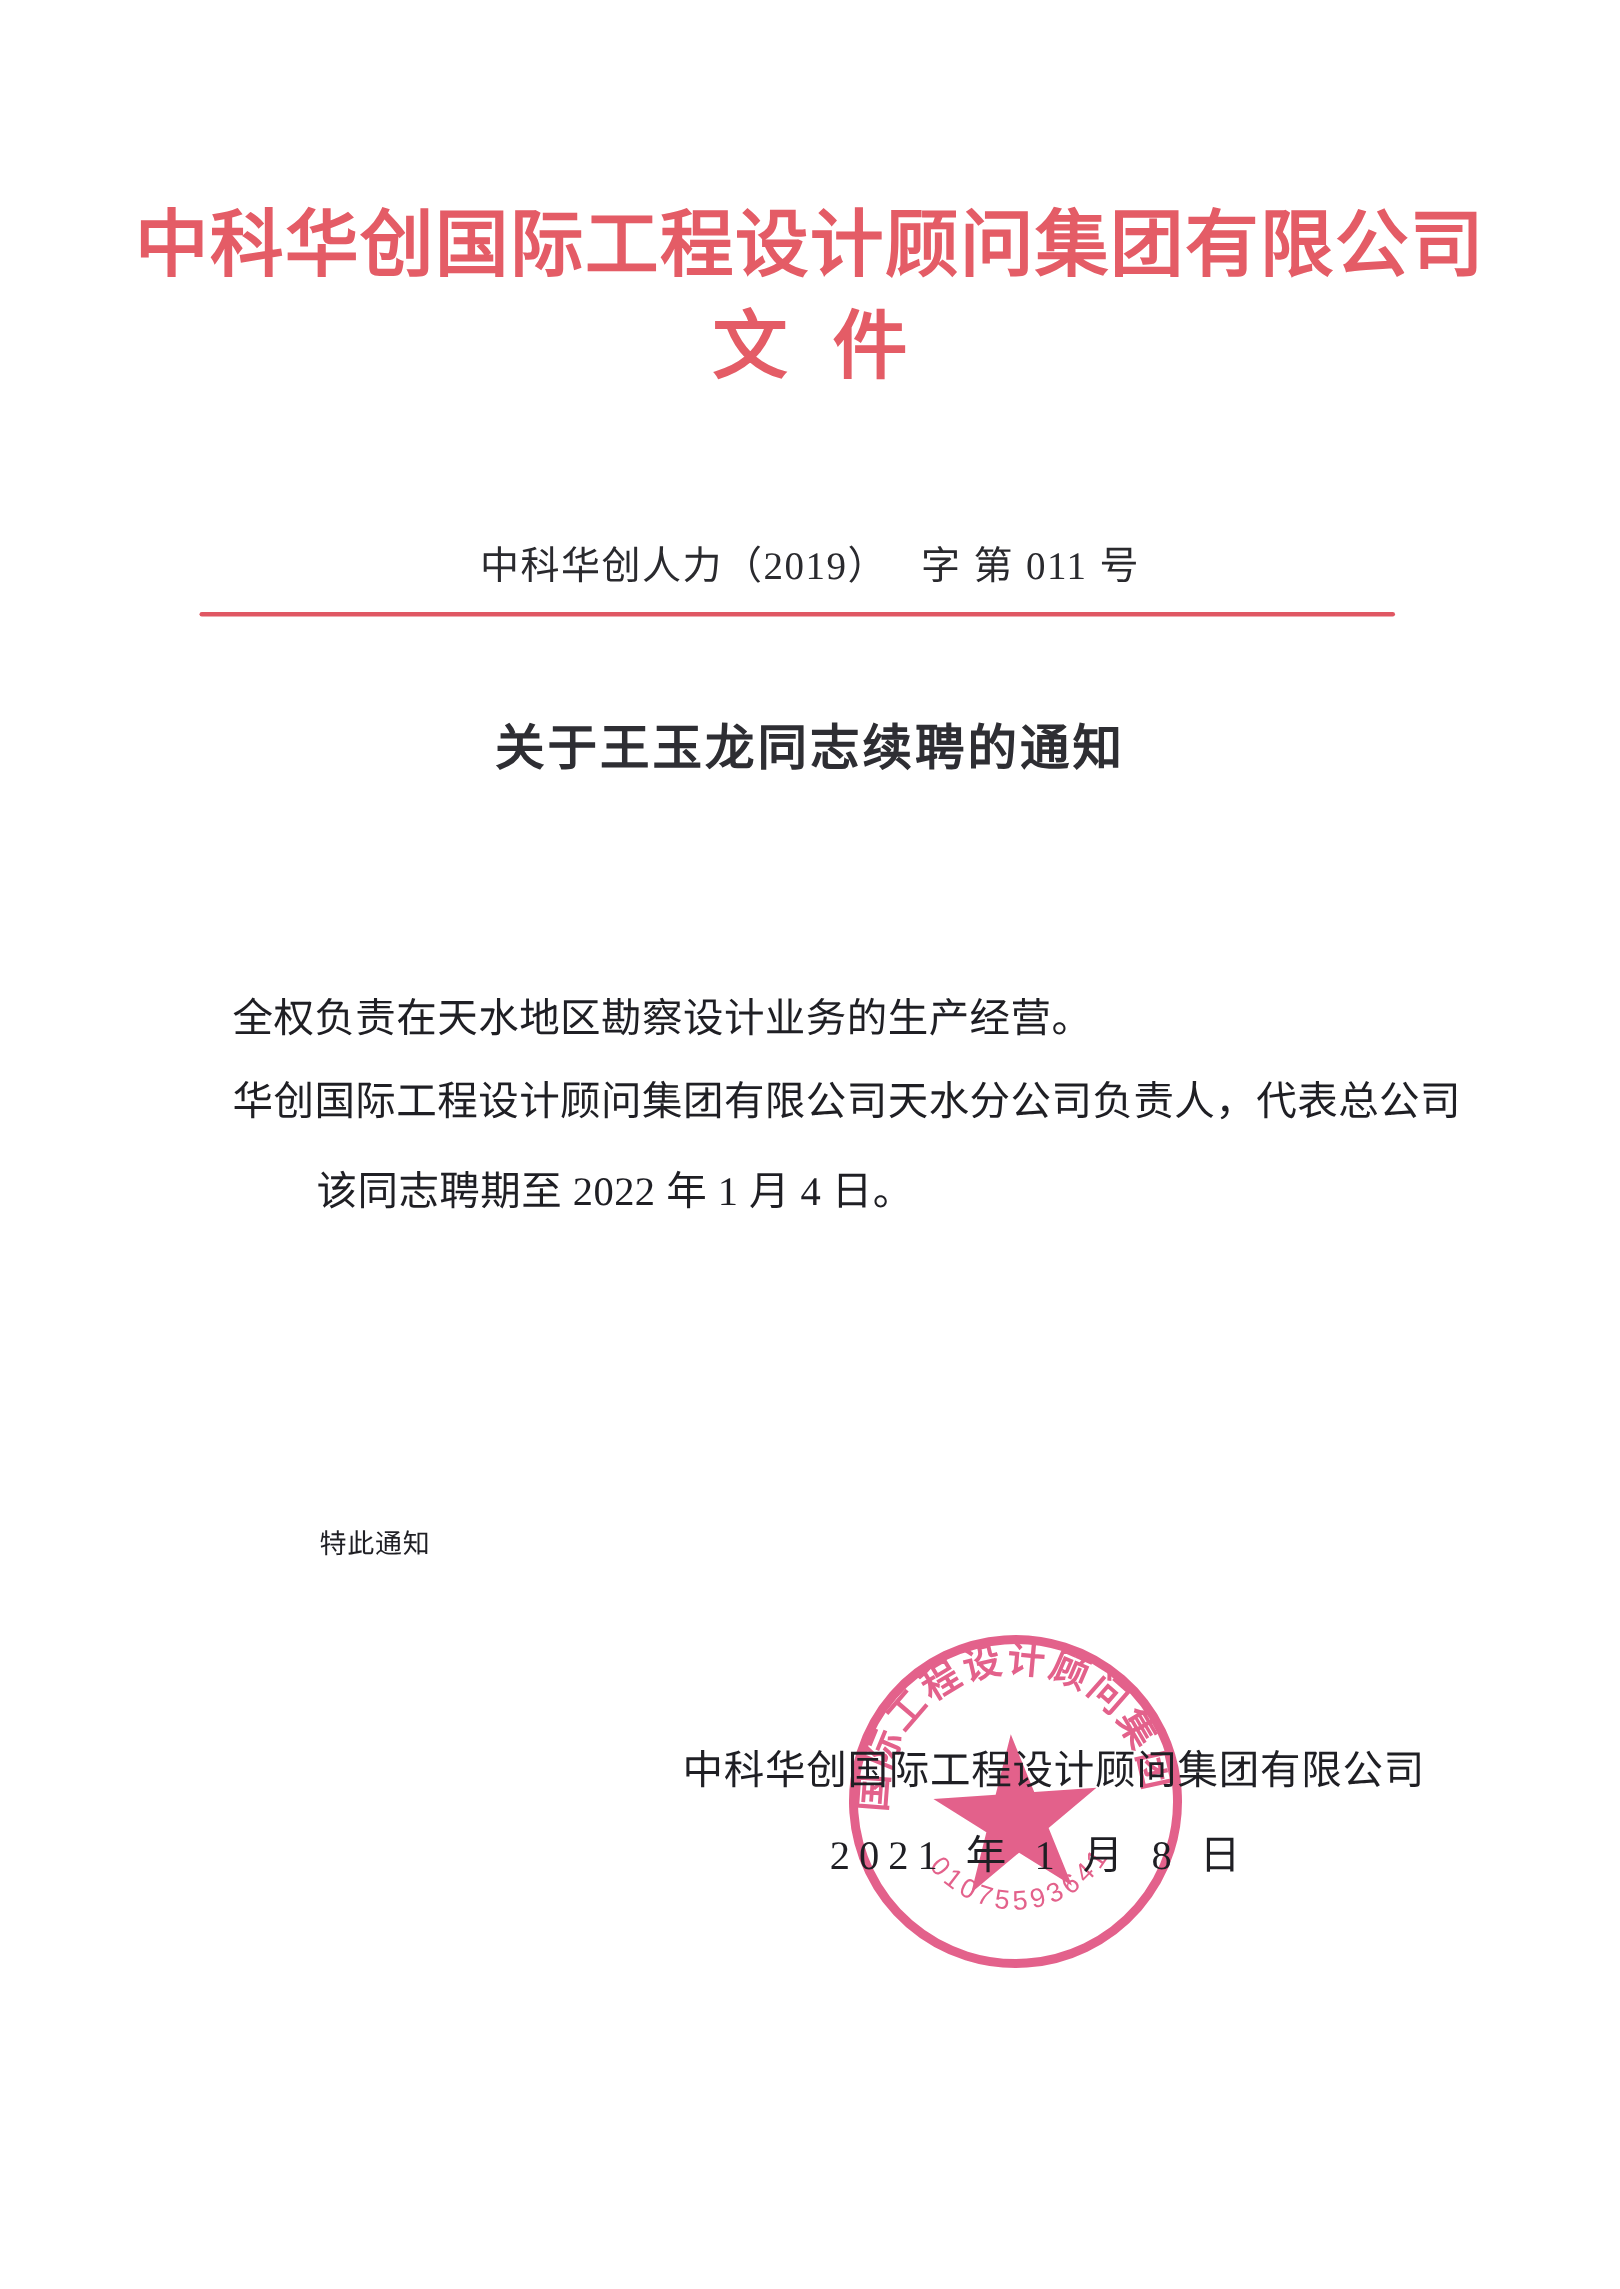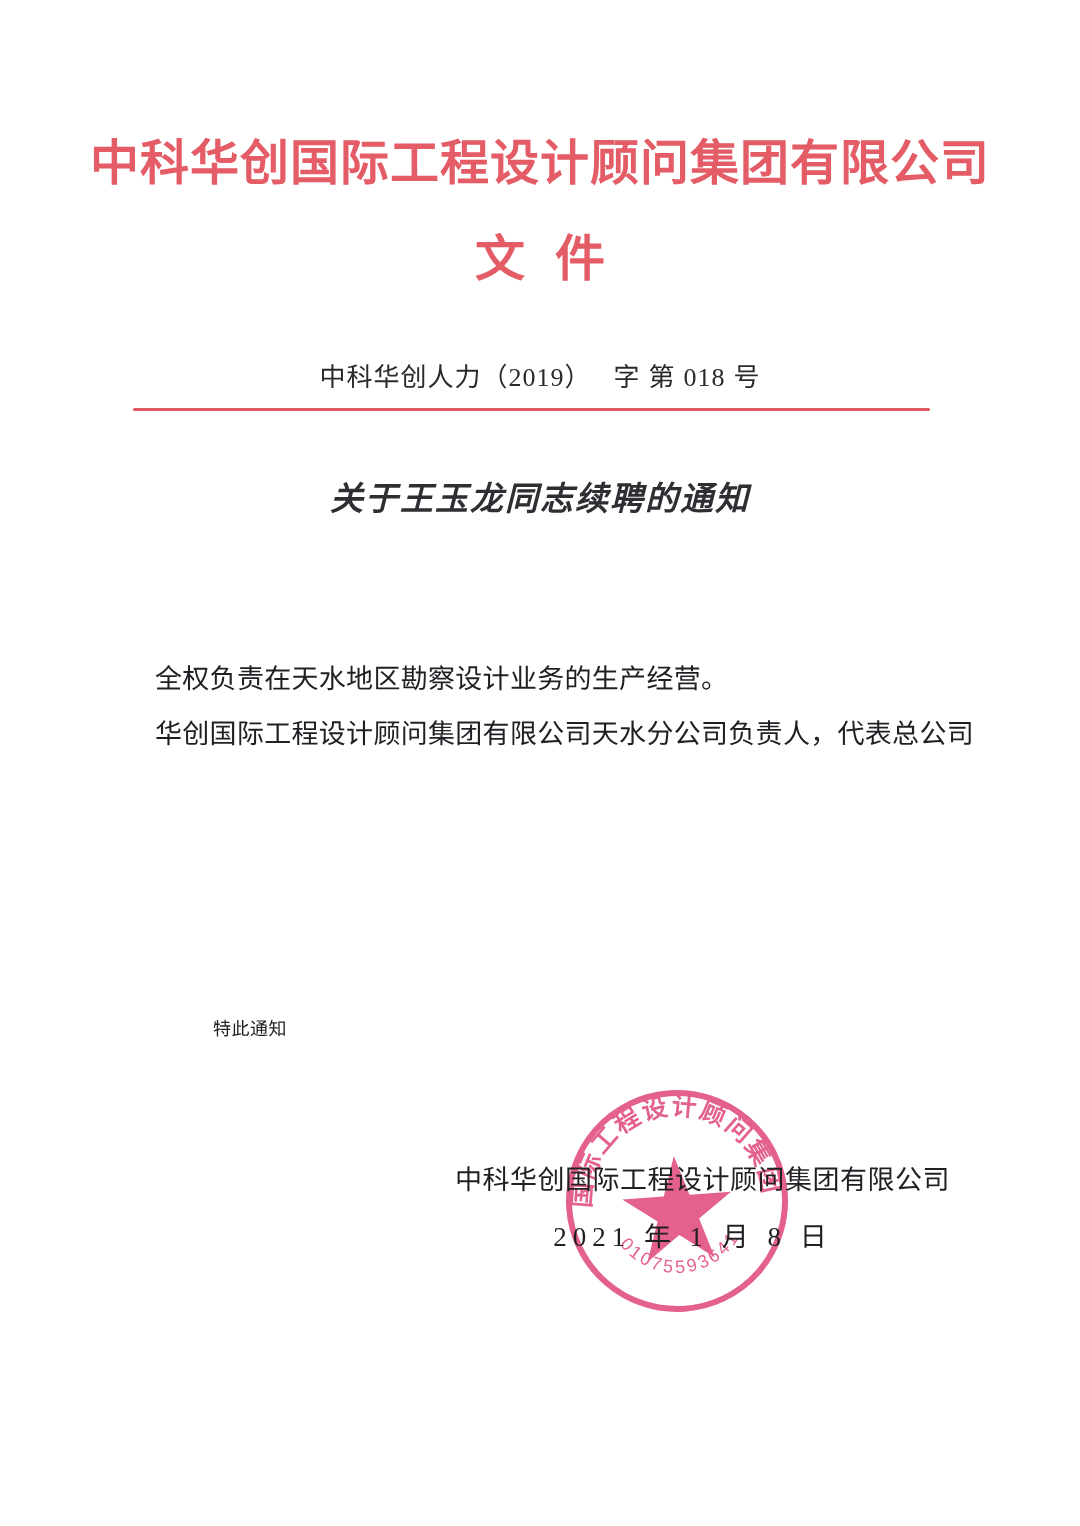--- a/index.html
+++ b/index.html
@@ -33,21 +33,21 @@
     font-family: "Liberation Serif", "DejaVu Serif", serif;
     font-weight: bold;
     font-size: 49px;
     line-height: 1.16;
     letter-spacing: 1px;
     color: #e45c66;
     white-space: nowrap;
   }
 
   .masthead-word {
-    margin-top: 39px;
+    margin-top: 11px;
     font-family: "Liberation Serif", "DejaVu Serif", serif;
     font-weight: bold;
     font-size: 50px;
     line-height: 1.1;
     letter-spacing: 30px;
     text-indent: 30px;
     color: #e45c66;
   }
 
   
@@ -91,21 +91,20 @@
     left: 0;
     top: 478px;
     width: 1080px;
     text-align: center;
     font-family: "Liberation Sans", "DejaVu Sans", sans-serif;
     font-weight: bold;
     font-size: 33px;
     line-height: 1.25;
     letter-spacing: 2px;
     color: #2e2e33;
-    font-style: italic;
   }
 
   
   .salutation {
     position: absolute;
     left: 155px;
     top: 596px;
     font-family: "Liberation Sans", "DejaVu Sans", sans-serif;
     font-weight: bold;
     font-size: 27px;
@@ -202,32 +201,33 @@
 <body>
 
 <div class="page">
 
   <div class="masthead">
     <div class="masthead-company">中科华创国际工程设计顾问集团有限公司</div>
     <div class="masthead-word">文件</div>
   </div>
 
   <div class="doc-number">
-    <span>中科华创人力</span><span>（2019）</span><span class="gap"></span><span>字</span><span class="sp"></span><span>第</span><span class="sp"></span><span>018</span><span class="sp"></span><span>号</span>
+    <span>中科华创人力</span><span>（2019）</span><span class="gap"></span><span>字</span><span class="sp"></span><span>第</span><span class="sp"></span><span>011</span><span class="sp"></span><span>号</span>
   </div>
 
   <div class="red-rule"></div>
 
   <div class="doc-title">关于王玉龙同志续聘的通知</div>
 
 
   <div class="body-block">
     <div class="body-line">全权负责在天水地区勘察设计业务的生产经营。</div>
     <div class="body-line">华创国际工程设计顾问集团有限公司天水分公司负责人，代表总公司</div>
     <div class="body-para-gap"></div>
+    <div class="body-line indent">该同志聘期至 2022 年 1 月 4 日。</div>
   </div>
 
   <div class="closing">特此通知</div>
 
   <div class="seal">
     <svg viewBox="0 0 226 226" xmlns="http://www.w3.org/2000/svg">
       <defs>
         <path id="sealArcTop" d="M 27,113 A 86,86 0 0 1 199,113" fill="none"></path>
         <path id="sealArcBottom" d="M 41,113 A 72,72 0 0 0 185,113" fill="none"></path>
       </defs>

